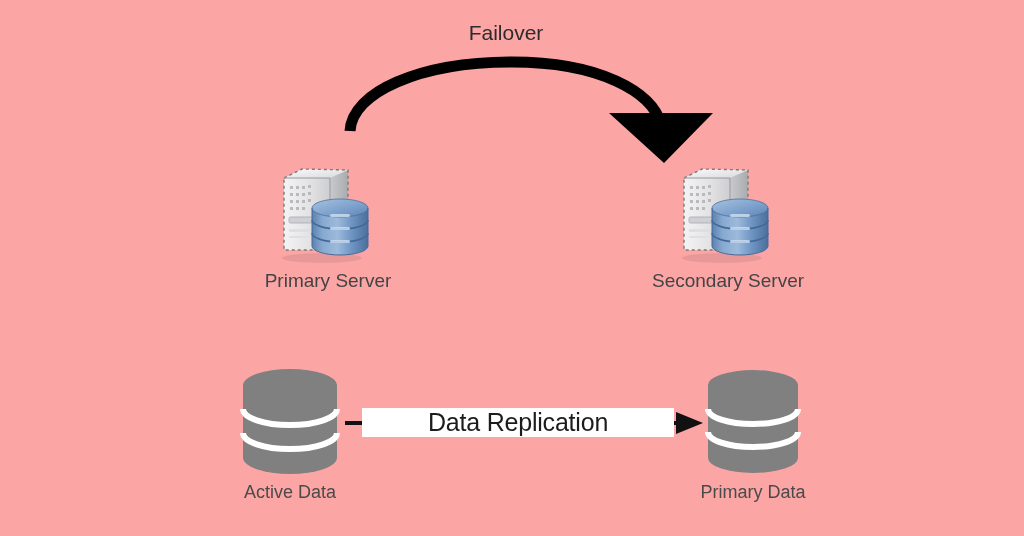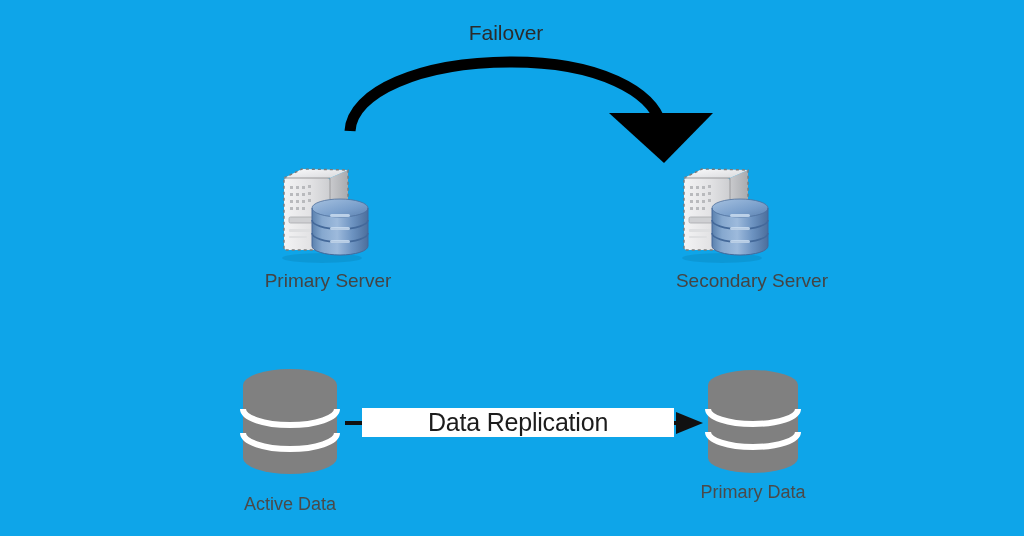--- a/index.html
+++ b/index.html
@@ -7,21 +7,21 @@
     padding: 0;
     background: #ffffff;
   }
   body {
     font-family: "Liberation Sans", sans-serif;
   }
   #canvas {
     position: relative;
     width: 1024px;
     height: 536px;
-    background: #0ea5e9;
+    background: #fca5a5;
     overflow: hidden;
     text-decoration: underline;
   }
   .svg-layer {
     position: absolute;
     left: 0;
     top: 0;
     width: 1024px;
     height: 536px;
   }
@@ -211,21 +211,21 @@
       <ellipse cx="753" cy="385" rx="45" ry="15" fill="#808080"></ellipse>
       <path d="M 708 409 A 45 15 0 0 0 798 409" fill="none" stroke="#ffffff" stroke-width="6"></path>
       <path d="M 708 432 A 45 15 0 0 0 798 432" fill="none" stroke="#ffffff" stroke-width="6"></path>
     </g>
   </svg>
 
   <div class="label label-arc" style="left:0; top:21px; width:1012px;">Failover</div>
 
   <div class="label label-node" style="left:228px; top:262px; width:200px;">Primary Server</div>
 
-  <div class="label label-node" style="left:628px; top:262px; width:200px;text-align:right;">Secondary Server</div>
+  <div class="label label-node" style="left:628px; top:262px; width:200px;">Secondary Server</div>
 
   <div class="label label-repl" style="left:362px; top:408px; width:300px;">Data Replication</div>
 
-  <div class="label label-data" style="left:190px; top:482px; width:200px;margin-top:12px;">Active Data</div>
+  <div class="label label-data" style="left:190px; top:482px; width:200px;">Active Data</div>
 
   <div class="label label-data" style="left:653px; top:482px; width:200px;">Primary Data</div>
 
 </div>
 
 </body></html>

